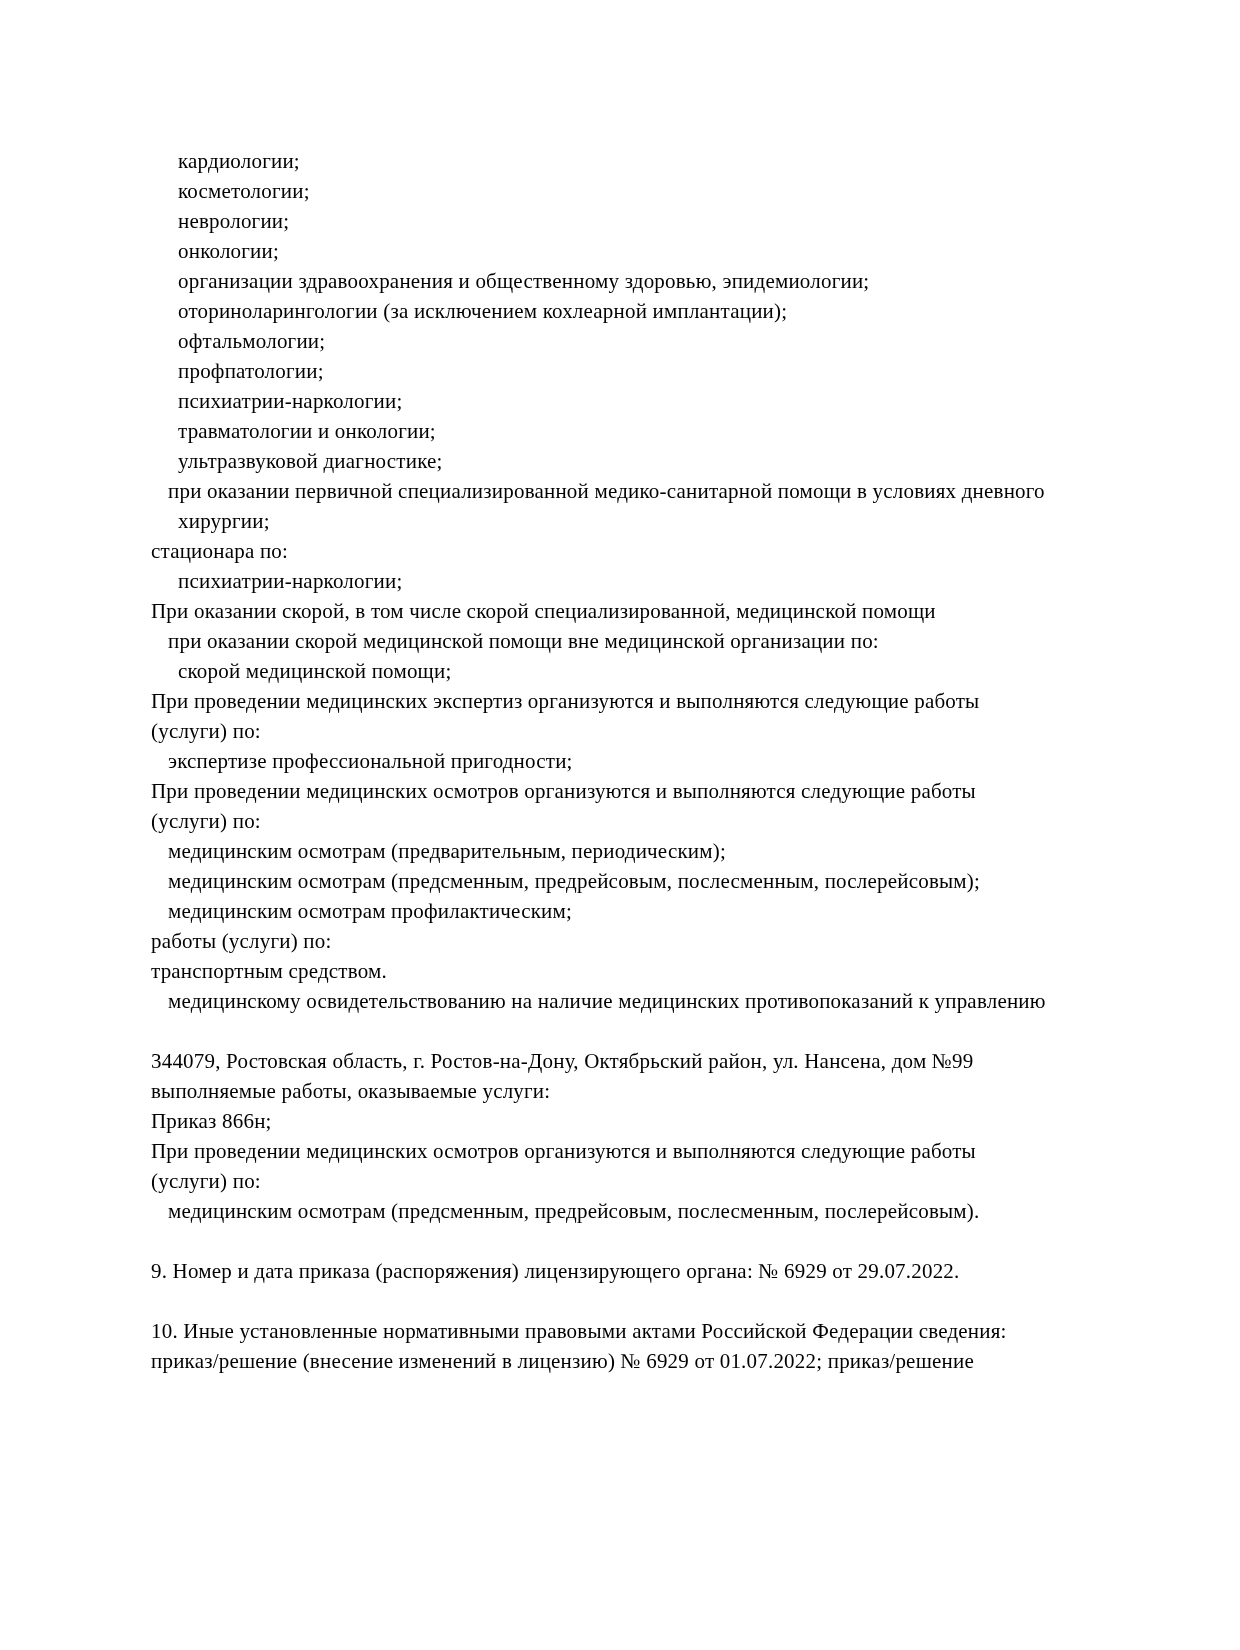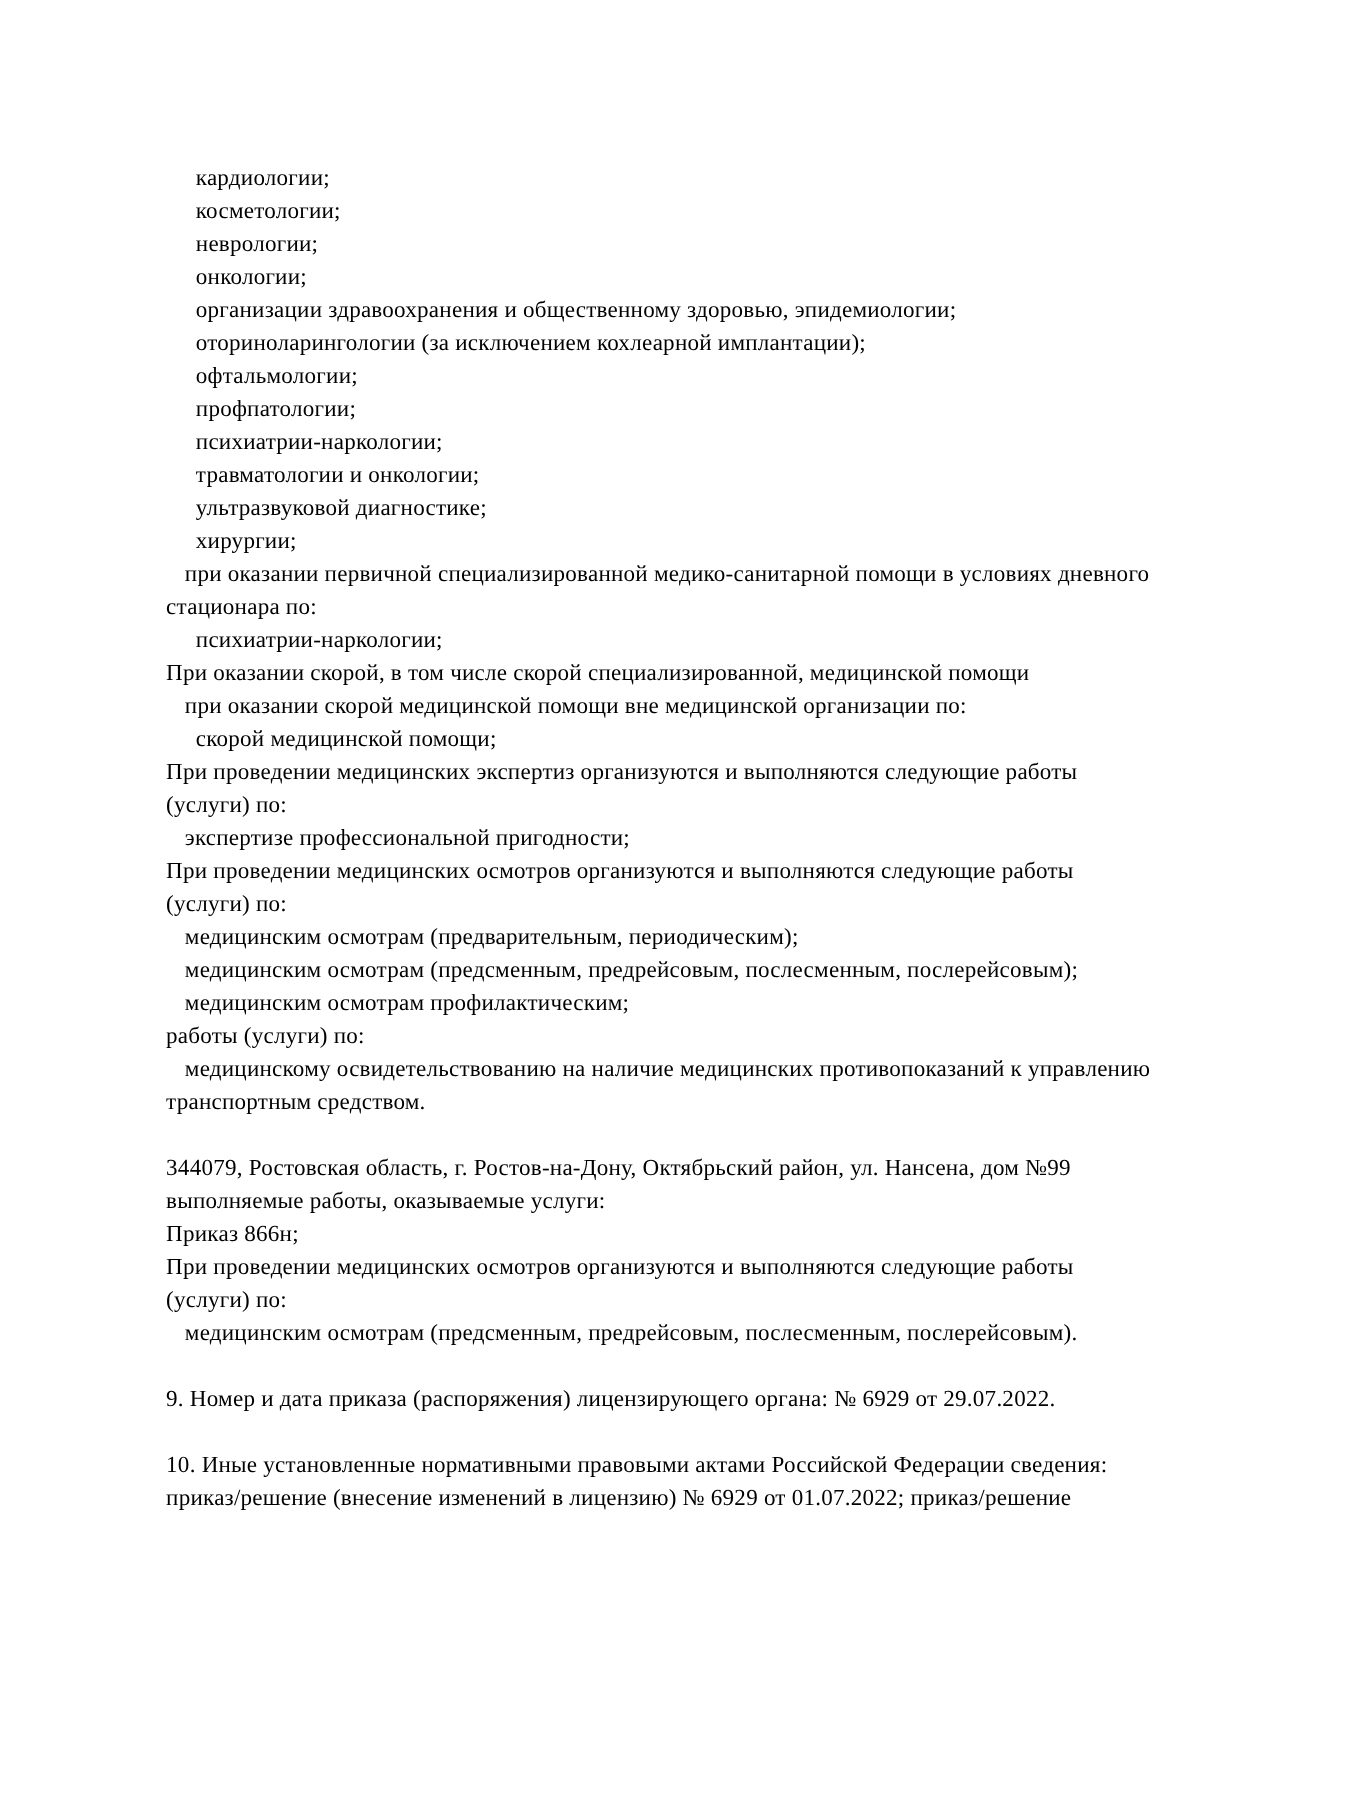--- a/index.html
+++ b/index.html
@@ -44,38 +44,38 @@
       <div class="line indent-2">косметологии;</div>
       <div class="line indent-2">неврологии;</div>
       <div class="line indent-2">онкологии;</div>
       <div class="line indent-2">организации здравоохранения и общественному здоровью, эпидемиологии;</div>
       <div class="line indent-2">оториноларингологии (за исключением кохлеарной имплантации);</div>
       <div class="line indent-2">офтальмологии;</div>
       <div class="line indent-2">профпатологии;</div>
       <div class="line indent-2">психиатрии-наркологии;</div>
       <div class="line indent-2">травматологии и онкологии;</div>
       <div class="line indent-2">ультразвуковой диагностике;</div>
+      <div class="line indent-1">при оказании первичной специализированной медико-санитарной помощи в условиях дневного</div>
       <div class="line indent-2">хирургии;</div>
-      <div class="line indent-1">при оказании первичной специализированной медико-санитарной помощи в условиях дневного</div>
       <div class="line indent-0">стационара по:</div>
       <div class="line indent-2">психиатрии-наркологии;</div>
       <div class="line indent-0">При оказании скорой, в том числе скорой специализированной, медицинской помощи</div>
       <div class="line indent-1">при оказании скорой медицинской помощи вне медицинской организации по:</div>
       <div class="line indent-2">скорой медицинской помощи;</div>
       <div class="line indent-0">При проведении медицинских экспертиз организуются и выполняются следующие работы</div>
       <div class="line indent-0">(услуги) по:</div>
       <div class="line indent-1">экспертизе профессиональной пригодности;</div>
       <div class="line indent-0">При проведении медицинских осмотров организуются и выполняются следующие работы</div>
       <div class="line indent-0">(услуги) по:</div>
       <div class="line indent-1">медицинским осмотрам (предварительным, периодическим);</div>
       <div class="line indent-1">медицинским осмотрам (предсменным, предрейсовым, послесменным, послерейсовым);</div>
       <div class="line indent-1">медицинским осмотрам профилактическим;</div>
       <div class="line indent-0">работы (услуги) по:</div>
+      <div class="line indent-0">транспортным средством.</div>
       <div class="line indent-1">медицинскому освидетельствованию на наличие медицинских противопоказаний к управлению</div>
-      <div class="line indent-0">транспортным средством.</div>
       <div class="line indent-0 blank"></div>
       <div class="line indent-0">344079, Ростовская область, г. Ростов-на-Дону, Октябрьский район, ул. Нансена, дом №99</div>
       <div class="line indent-0">выполняемые работы, оказываемые услуги:</div>
       <div class="line indent-0">Приказ 866н;</div>
       <div class="line indent-0">При проведении медицинских осмотров организуются и выполняются следующие работы</div>
       <div class="line indent-0">(услуги) по:</div>
       <div class="line indent-1">медицинским осмотрам (предсменным, предрейсовым, послесменным, послерейсовым).</div>
       <div class="line indent-0 blank"></div>
       <div class="line indent-0">9. Номер и дата приказа (распоряжения) лицензирующего органа: № 6929 от 29.07.2022.</div>
       <div class="line indent-0 blank"></div>

